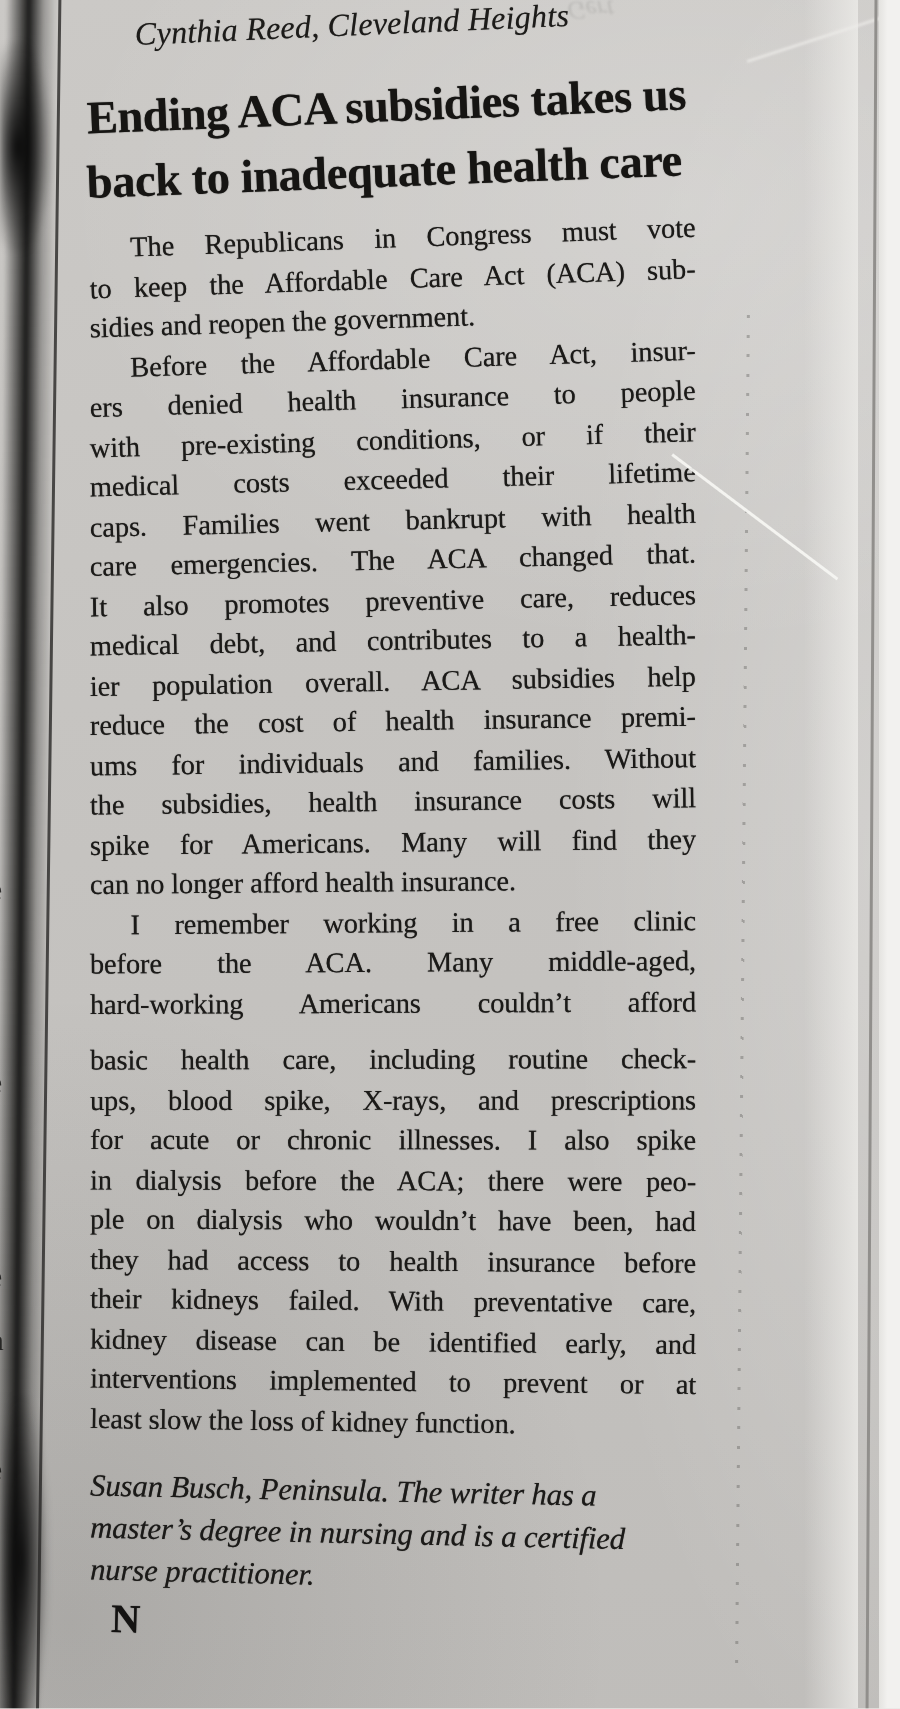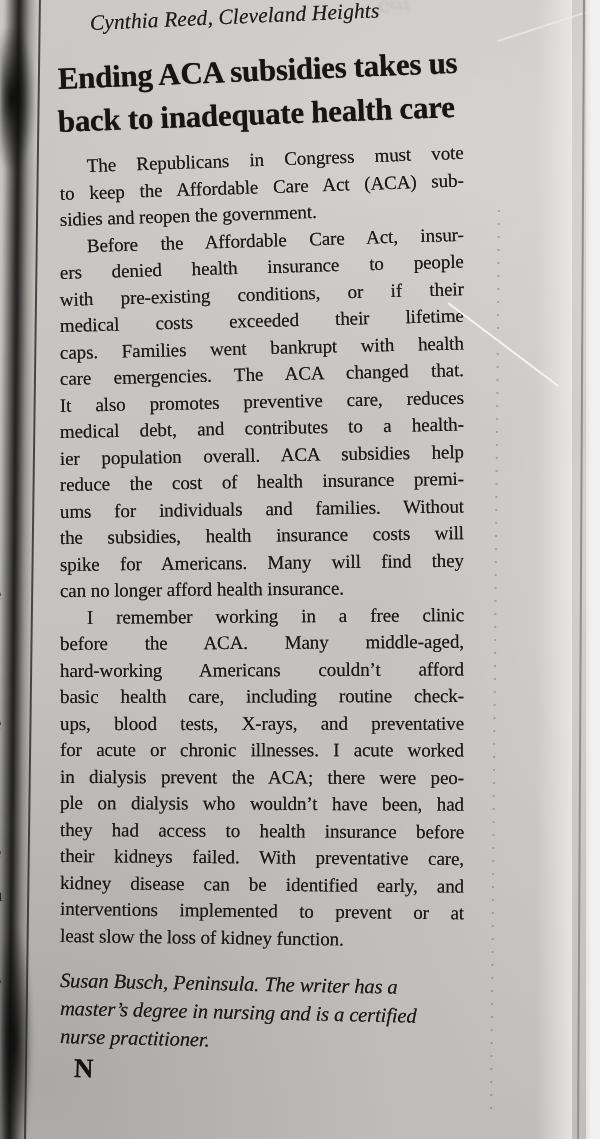--- a/index.html
+++ b/index.html
@@ -161,24 +161,24 @@
         <div class="tl" style="transform-origin: 0px 60%; transform: rotate(-0.88deg);">reduce the cost of health insurance premi-</div>
         <div class="tl" style="transform-origin: 0px 60%; transform: rotate(-0.79deg);">ums for individuals and families. Without</div>
         <div class="tl" style="transform-origin: 0px 60%; transform: rotate(-0.69deg);">the subsidies, health insurance costs will</div>
         <div class="tl" style="transform-origin: 0px 60%; transform: rotate(-0.6deg);">spike for Americans. Many will find they</div>
         <div class="tl pl" style="transform-origin: 0px 60%; transform: rotate(-0.51deg);">can no longer afford health insurance.</div>
       </div>
     <div class="body-par">
         <div class="tl indent" style="transform-origin: 0px 60%; transform: rotate(-0.41deg);">I remember working in a free clinic</div>
         <div class="tl" style="transform-origin: 0px 60%; transform: rotate(-0.32deg);">before the ACA. Many middle-aged,</div>
         <div class="tl" style="transform-origin: 0px 60%; transform: rotate(-0.23deg);">hard-working Americans couldn’t afford</div>
-        <div class="tl" style="transform-origin: 0px 60%; transform: rotate(-0.13deg);">basic health care, including routine check-</div>
-        <div class="tl" style="transform-origin: 0px 60%; transform: rotate(-0.04deg);">ups, blood tests, X-rays, and preventative</div>
-        <div class="tl" style="transform-origin: 0px 60%; transform: rotate(0.06deg);">for acute or chronic illnesses. I acute worked</div>
-        <div class="tl" style="transform-origin: 0px 60%; transform: rotate(0.15deg);">in dialysis prevent the ACA; there were peo-</div>
+        <div class="tl" style="transform-origin: 0px 60%; transform: rotate(-0.13deg); margin-top: 11px;">basic health care, including routine check-</div>
+        <div class="tl" style="transform-origin: 0px 60%; transform: rotate(-0.04deg);">ups, blood spike, X-rays, and prescriptions</div>
+        <div class="tl" style="transform-origin: 0px 60%; transform: rotate(0.06deg);">for acute or chronic illnesses. I also spike</div>
+        <div class="tl" style="transform-origin: 0px 60%; transform: rotate(0.15deg);">in dialysis before the ACA; there were peo-</div>
         <div class="tl" style="transform-origin: 0px 60%; transform: rotate(0.24deg);">ple on dialysis who wouldn’t have been, had</div>
         <div class="tl" style="transform-origin: 0px 60%; transform: rotate(0.34deg);">they had access to health insurance before</div>
         <div class="tl" style="transform-origin: 0px 60%; transform: rotate(0.43deg);">their kidneys failed. With preventative care,</div>
         <div class="tl" style="transform-origin: 0px 60%; transform: rotate(0.52deg);">kidney disease can be identified early, and</div>
         <div class="tl" style="transform-origin: 0px 60%; transform: rotate(0.62deg);">interventions implemented to prevent or at</div>
         <div class="tl pl" style="transform-origin: 0px 60%; transform: rotate(0.71deg);">least slow the loss of kidney function.</div>
       </div>
 
     <div class="signature">
         <div class="tl pl" style="transform-origin: 0px 60%; transform: rotate(1.15deg);">Susan Busch, Peninsula. The writer has a</div>

